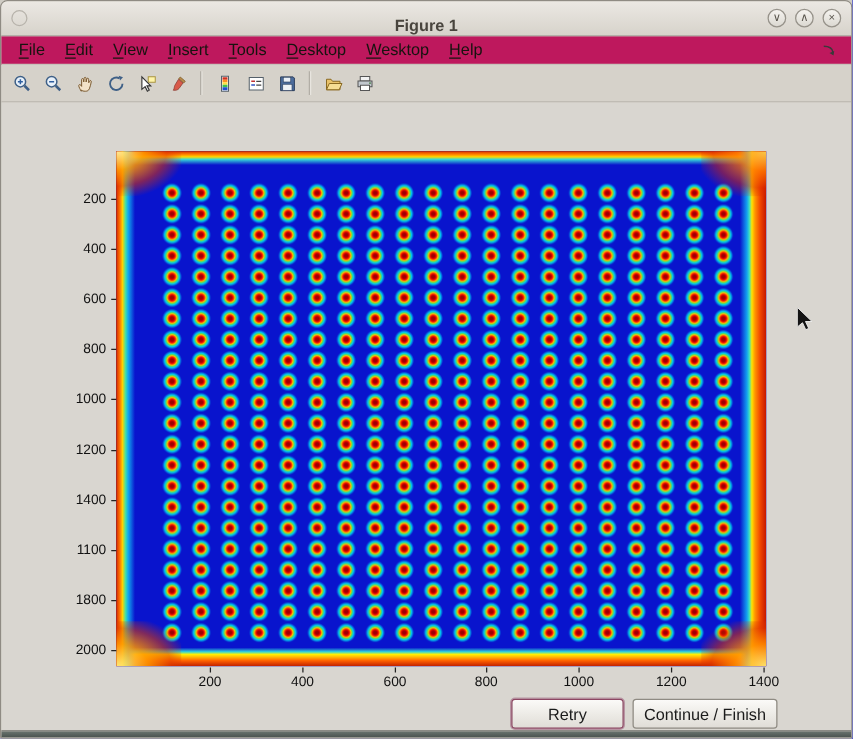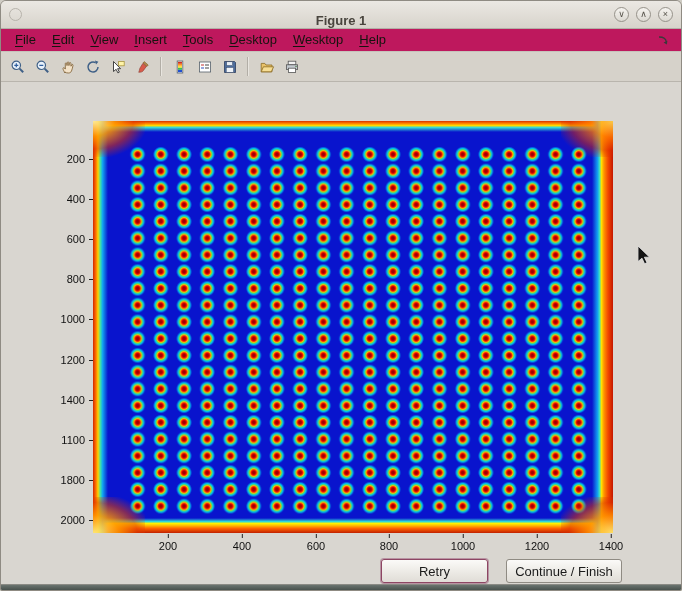--- a/index.html
+++ b/index.html
@@ -63,21 +63,21 @@
     background: radial-gradient(ellipse at 100% 100%, rgba(255,235,110,.95), rgba(255,140,0,.85) 35%, rgba(220,50,0,.55) 60%, rgba(0,0,0,0) 80%); }
 
   .ytick { position: absolute; right: 100%; margin-right: 8px; transform: translateY(-50%);
            font-size: 11px; color: #111; white-space: nowrap; }
   .ytick::after { content: ""; position: absolute; left: calc(100% + 4px); top: 50%; width: 4px; height: 1px; background: #222; }
   .xtick { position: absolute; top: 100%; margin-top: 7px; transform: translateX(-50%); font-size: 11px; color: #111; }
   .xtick::before { content: ""; position: absolute; bottom: calc(100% + 2px); left: 50%; width: 1px; height: 4px; background: #222; }
 
   .btn { position: absolute; height: 24px; font-size: 13px; color: #1b1b1b; font-family: inherit;
          background: linear-gradient(#fbfaf8, #eceae5 55%, #e0ddd7); border: 1px solid #8f8b83; border-radius: 3px; }
-  .btn-retry { left: 380px; top: 477px; width: 107px; border: 1px solid #8d4663; box-shadow: 0 0 0 1px rgba(157,95,125,.55); }
+  .btn-retry { left: 408px; top: 477px; width: 90px; border: 1px solid #8d4663; box-shadow: 0 0 0 1px rgba(157,95,125,.55); }
   .btn-cont  { left: 505px; top: 477px; width: 116px; }
 
   .cursor { position: absolute; left: 637px; top: 164px; pointer-events: none; }
 
   .bottombar { flex: 0 0 6px; background: linear-gradient(#6a746f, #49524e); border-top: 1px solid #8a8a84; }
 </style>
 </head>
 <body>
 
 <div class="window">

